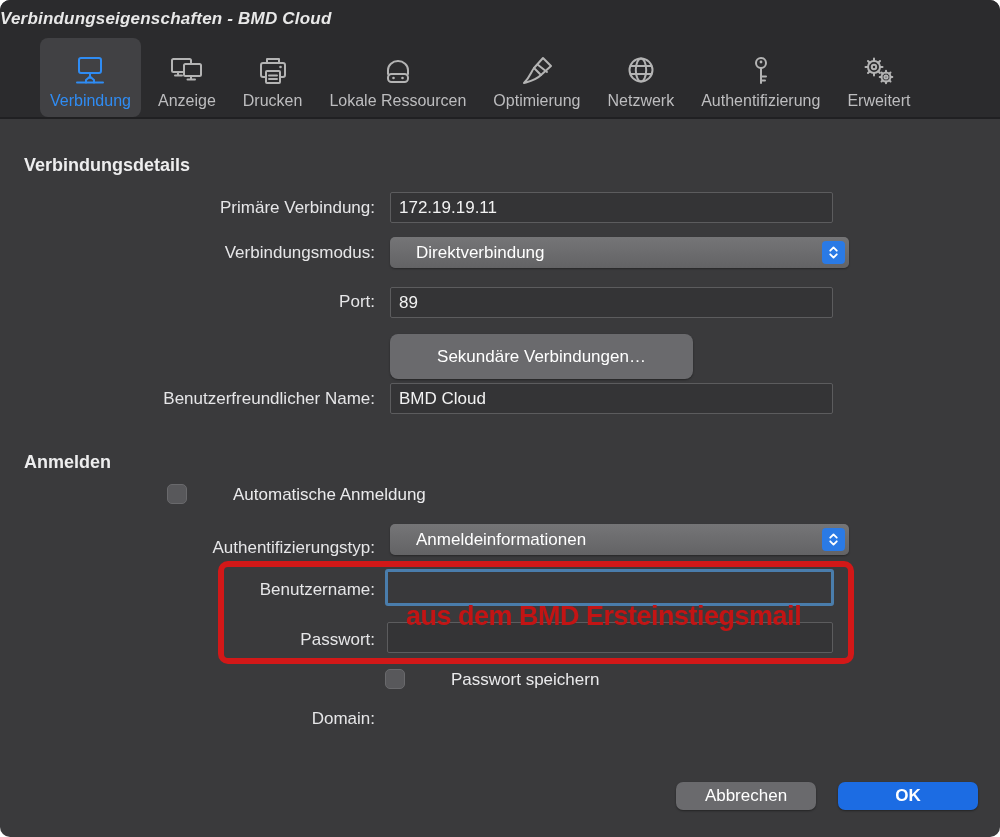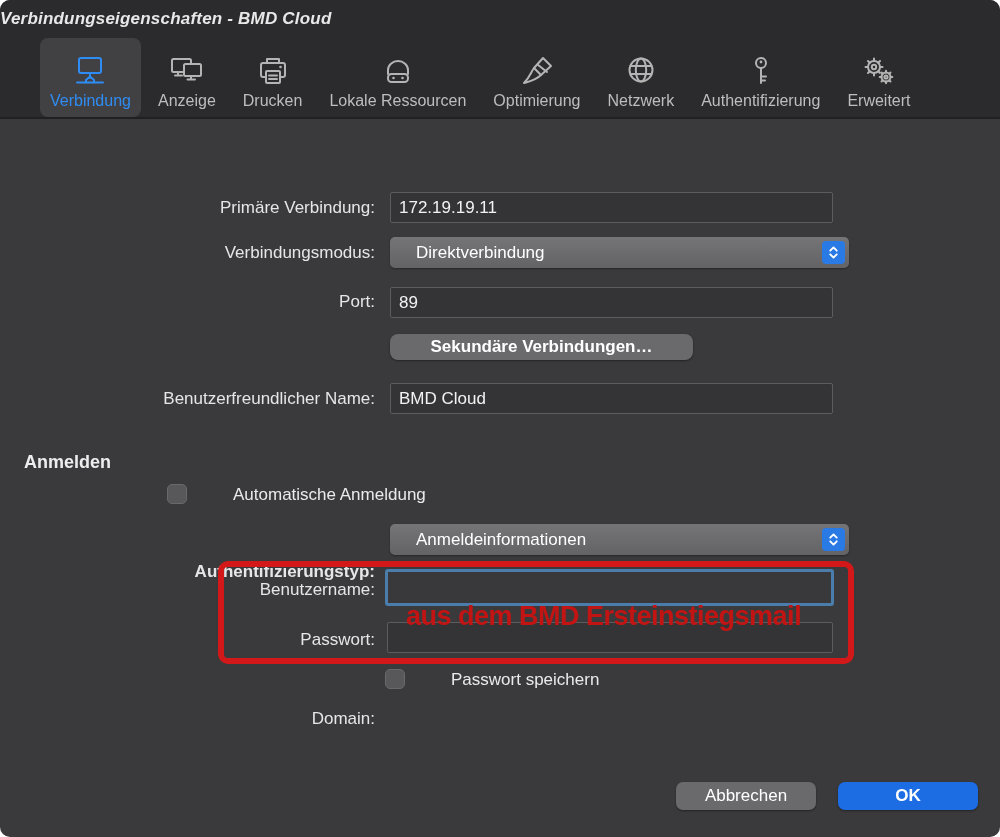--- a/index.html
+++ b/index.html
@@ -39,25 +39,25 @@
   .pushbtn{position:absolute;border:none;border-radius:7px;color:#fff;font-size:17px;
            font-family:"Liberation Sans",sans-serif;box-shadow:0 1px 2px rgba(0,0,0,.4);}
   .gray{background:#6a6a6d;}
   .blue{background:#1c6ce3;font-weight:bold;}
 
   
   #h-details{top:155px;}
   #lbl-primary{top:198px;}   #fld-primary{top:192px;}
   #lbl-mode{top:243px;}      #dd-mode{top:237px;}
   #lbl-port{top:292px;}      #fld-port{top:287px;}
-  #btn-secondary{left:390px;top:334px;width:303px;height:26px;border-radius:8px;background:#6a6a6d;font-weight:bold;}
+  #btn-secondary{left:390px;top:334px;width:303px;height:45px;border-radius:8px;background:#6a6a6d;}
   #lbl-friendly{top:389px;}  #fld-friendly{top:383px;}
   #h-login{top:452px;}
   #cb-auto{left:167px;top:484px;} #cbl-auto{left:197px;top:485px;}
-  #lbl-auth{top:562px;font-weight:bold;}      #dd-auth{top:524px;}
+  #lbl-auth{top:538px;}      #dd-auth{top:524px;}
   #lbl-user{top:580px;}
   #fld-user{left:385px;top:569px;width:449px;height:37px;border:3px solid #4a7dac;background:#39393b;border-radius:3px;}
   #lbl-pass{top:630px;}      #fld-pass{left:387px;top:622px;width:446px;}
   #cb-save{left:385px;top:669px;} #cbl-save{left:415px;top:670px;}
   #lbl-domain{top:709px;}    #fld-domain{top:703px;}
   #btn-cancel{left:676px;top:782px;width:140px;height:28px;}
   #btn-ok{left:838px;top:782px;width:140px;height:28px;}
 
   
   .anno-box{position:absolute;left:218px;top:561px;width:636px;height:103px;border:6px solid #d21818;
@@ -153,20 +153,21 @@
           <circle cx="27" cy="21" r="4.5"></circle>
           <circle cx="27" cy="21" r="1.6"></circle>
           <path d="M31.5 21 h1.8 M30.2 24.2 l1.3 1.3 M27 25.5 v1.8 M23.8 24.2 l-1.3 1.3 M22.5 21 h-1.8 M23.8 17.8 l-1.3 -1.3 M27 16.5 v-1.8 M30.2 17.8 l1.3 -1.3"></path>
         </svg>
         <span class="lbl">Erweitert</span>
       </div>
 
     </div>
   </div>
 
+  <div class="heading" id="h-details">Verbindungsdetails</div>
 
   <div class="flabel" id="lbl-primary">Primäre Verbindung:</div>
   <input class="tfield" id="fld-primary" readonly="" value="172.19.19.11" style="">
 
   <div class="flabel" id="lbl-mode">Verbindungsmodus:</div>
   <div class="dropdown" id="dd-mode">
     <span class="dval">Direktverbindung</span>
     <span class="dd-btn">
       <svg width="13" height="15" viewBox="0 0 14 16">
           <path d="M3.5 6 L7 2.5 L10.5 6"></path>

